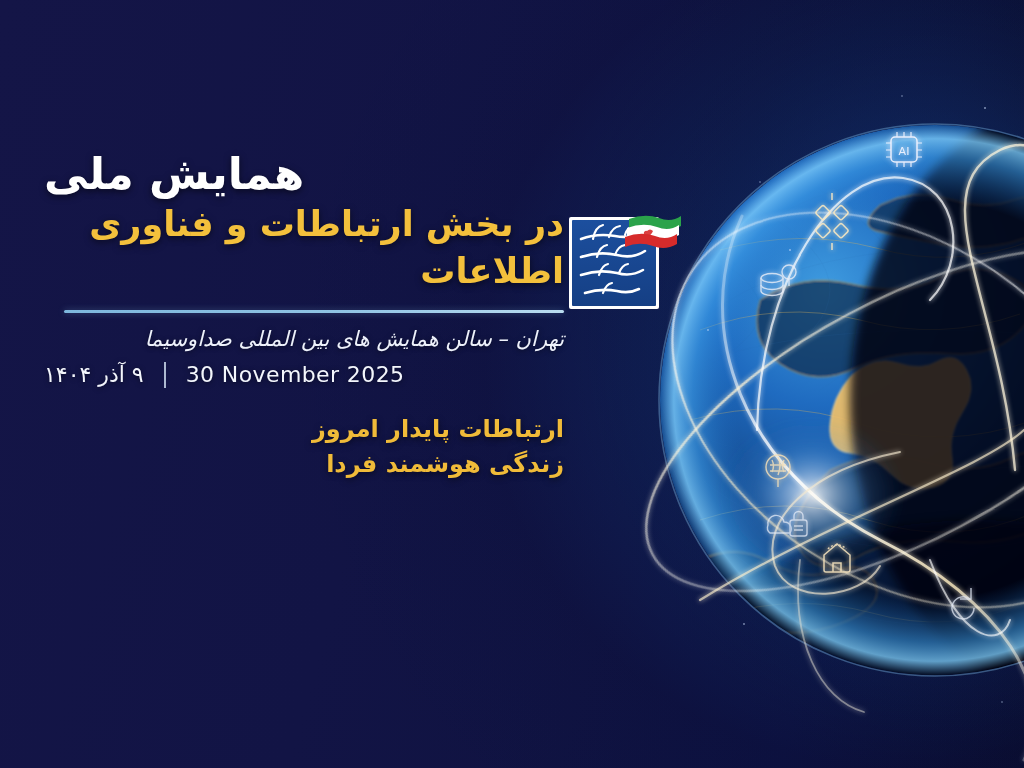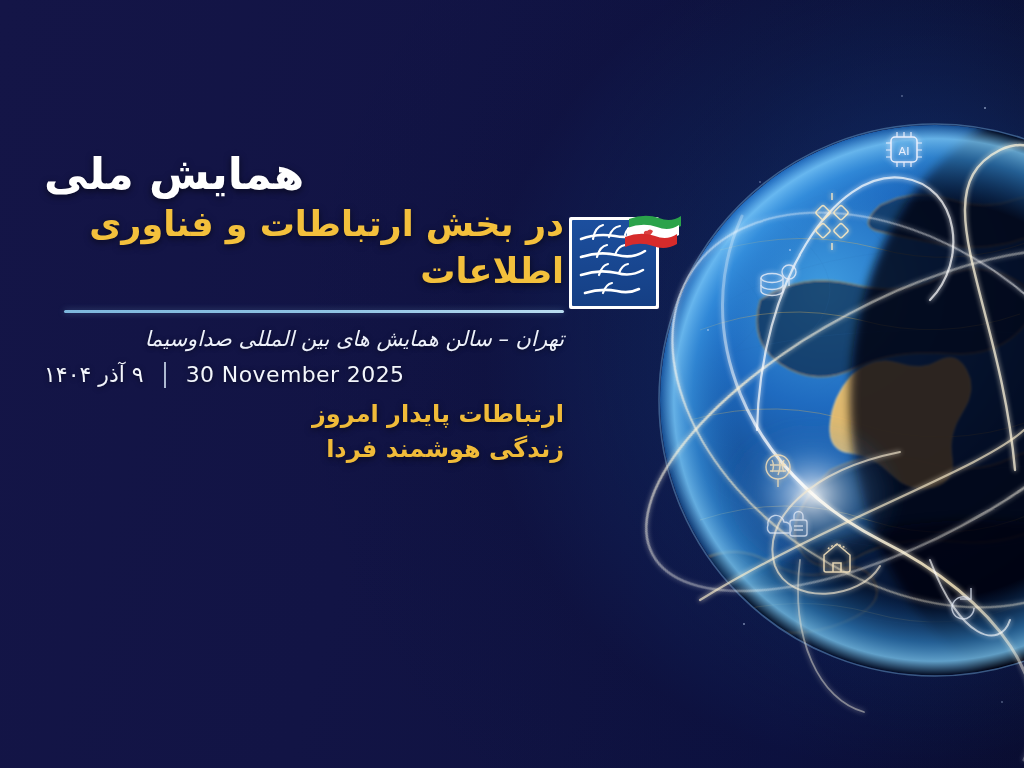--- a/index.html
+++ b/index.html
@@ -92,21 +92,21 @@
   .date-fa{ direction:rtl; letter-spacing:1px; }
   .date-sep{
     display:inline-block;
     width:2px; height:26px;
     background:#c9d6ea;
     opacity:.85;
   }
   .date-en{ direction:ltr; letter-spacing:.4px; }
 
   .slogan{
-    margin-top:9px;
+    margin-top:24px;
     font-size:24px;
     font-weight:bold;
     color:#f0bb39;
     line-height:1.45;
     letter-spacing:.2px;
     text-shadow:0 2px 6px rgba(0,0,0,.5);
   }
 
   
   .ministry{

